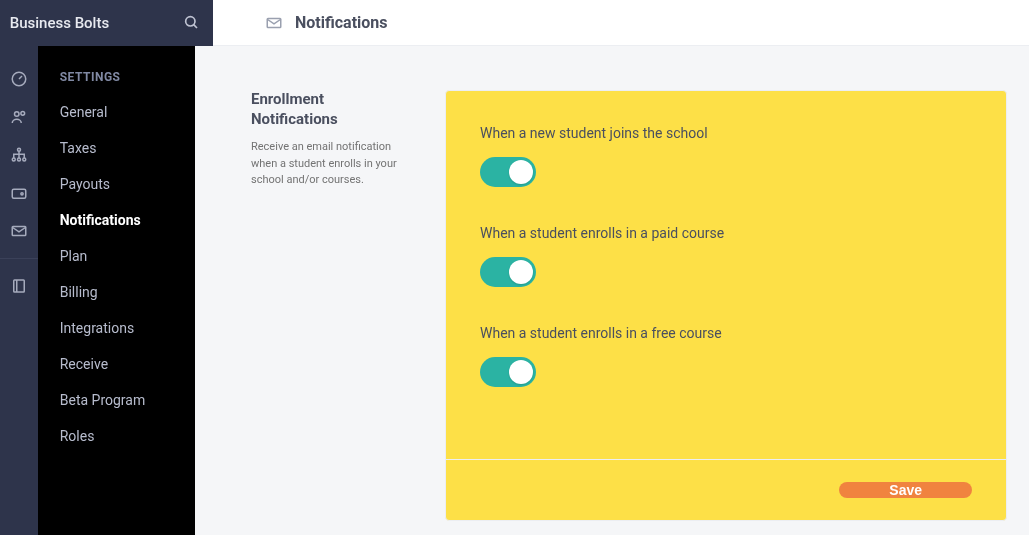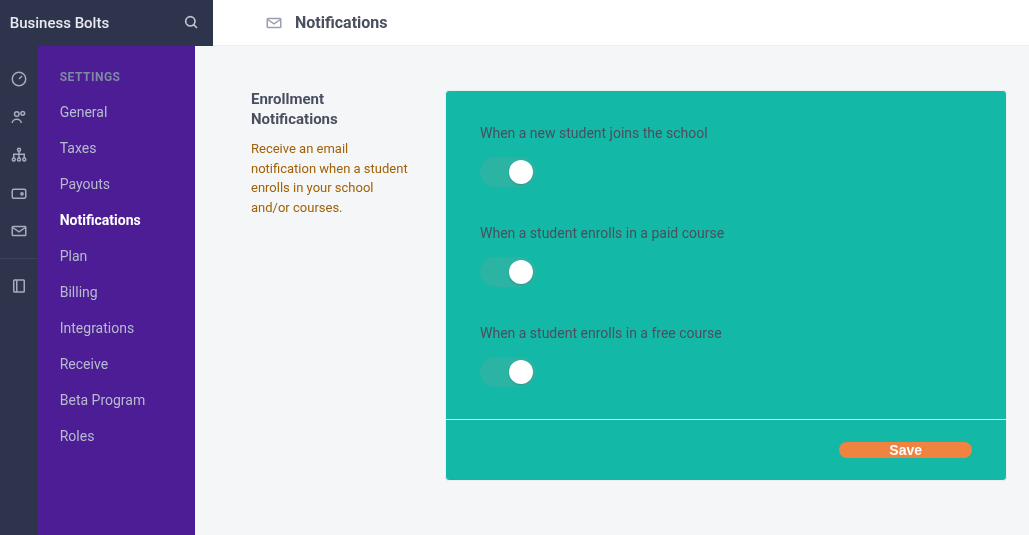--- a/index.html
+++ b/index.html
@@ -32,21 +32,21 @@
   }
   .rail-icon svg { width: 18px; height: 18px; }
   .rail-divider {
     width: 100%;
     border-top: 1px solid #3b4159;
     margin: 8px 0;
   }
   
   .sidebar {
     width: 175px;
-    background: #4c1d95;
+    background: #000000;
     color: #c4c8d6;
     display: flex;
     flex-direction: column;
     font-size: 14px;
     position: relative;
   }
   .topbar {
     position: absolute;
     top: 0;
     left: -42px;
@@ -119,31 +119,32 @@
     width: 162px;
   }
   .section-title {
     font-weight: 700;
     font-size: 15px;
     color: #4a4f5f;
     line-height: 1.3;
     margin-bottom: 10px;
   }
   .section-desc {
-    font-size: 13px;
-    color: #a16207;
+    font-size: 11px;
+    color: #737373;
     line-height: 1.5;
   }
   .card {
-    background: #14b8a6;
+    background: #fde047;
     border: 1px solid #eceef2;
     border-radius: 4px;
     width: 562px;
     display: flex;
     flex-direction: column;
+    gap: 40px;
   }
   .card-body {
     padding: 34px 34px 10px 34px;
   }
   .toggle-row {
     margin-bottom: 38px;
   }
   .toggle-row:last-child { margin-bottom: 22px; }
   .toggle-label {
     font-size: 14px;

